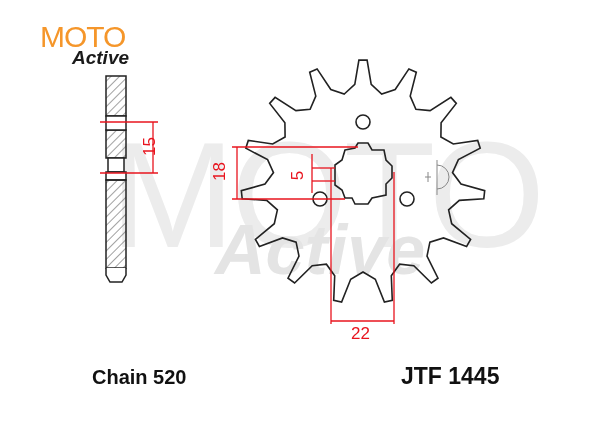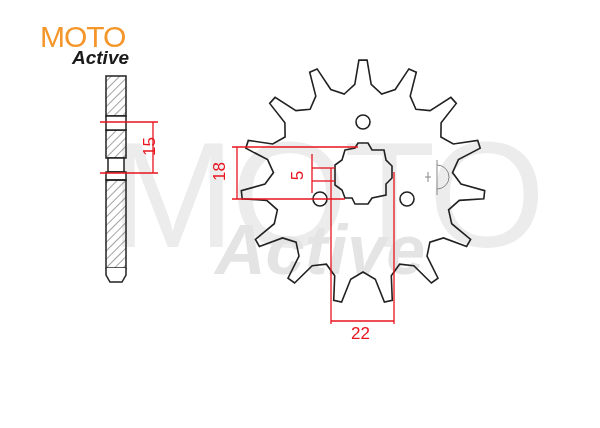--- a/index.html
+++ b/index.html
@@ -74,13 +74,15 @@
         <line x1="331" y1="321" x2="394" y2="321"></line>
       </g>
     </g>
   </svg>
 
   <div class="dim" style="left:140px;top:138px;transform:rotate(-90deg);">15</div>
   <div class="dim" style="left:210px;top:163px;transform:rotate(-90deg);">18</div>
   <div class="dim" style="left:293px;top:167px;transform:rotate(-90deg);">5</div>
   <div class="dim" style="left:351px;top:301px;margin-top:24px;">22</div>
 
+  <div class="label chain">Chain 520</div>
+  <div class="label part">JTF 1445</div>
 </div>
 
 </body></html>

